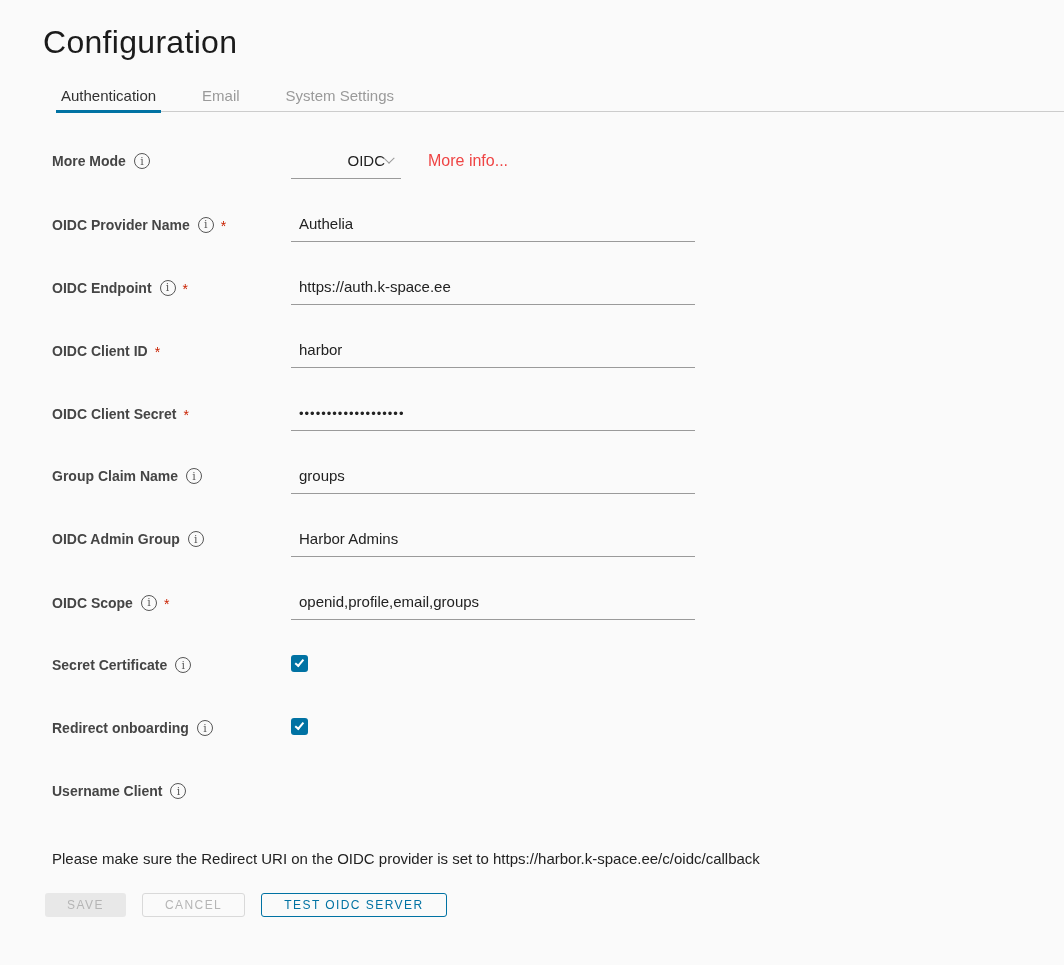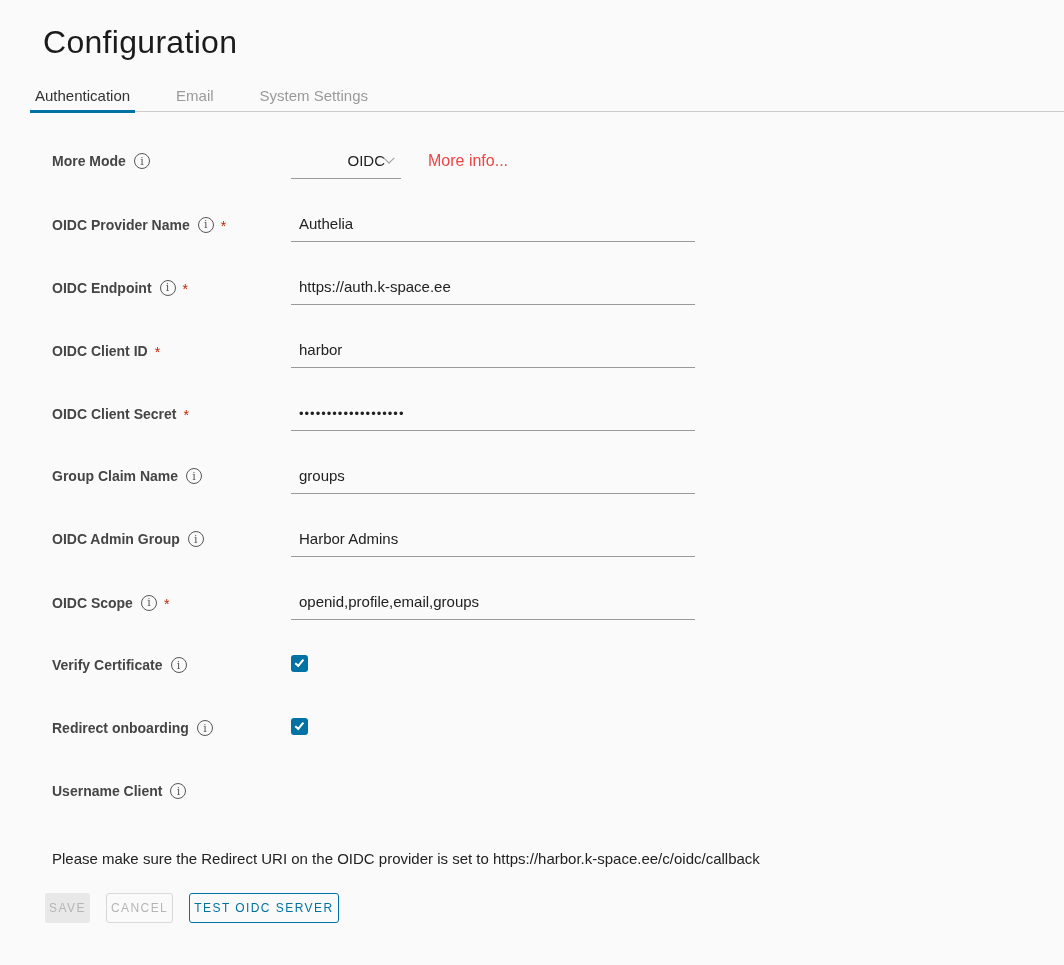--- a/index.html
+++ b/index.html
@@ -17,21 +17,21 @@
     font-size: 32px;
     font-weight: 300;
     letter-spacing: 0.3px;
     color: #1b1b1b;
   }
 
   
   .tabs {
     display: flex;
     align-items: flex-end;
-    margin-left: 30px;
+    margin-left: 56px;
     margin-top: 18px;
     border-bottom: 1px solid #cccccc;
   }
   .tab {
     display: inline-block;
     padding: 8px 5px 6px;
     margin-right: 36px;
     margin-bottom: -2px;
     border-bottom: 3px solid transparent;
     font-size: 15px;
@@ -147,28 +147,28 @@
   .note {
     margin: 39px 0 0 52px;
     font-size: 15px;
     color: #222222;
   }
   .actions {
     display: flex;
     margin: 26px 0 0 45px;
   }
   .btn {
-    height: 30px;
+    height: 24px;
     border-radius: 3px;
     font-family: "Liberation Sans", "DejaVu Sans", sans-serif;
     font-size: 12px;
     font-weight: 500;
     letter-spacing: 0.12em;
     text-transform: uppercase;
-    padding: 0 4px;
+    padding: 0 22px;
     margin-right: 16px;
     cursor: pointer;
     background: transparent;
   }
   .btn-save {
     background: #e8e8e8;
     border: none;
     color: #b5b5b5;
   }
   .btn-cancel {
@@ -269,21 +269,21 @@
           <span class="label">OIDC Scope</span>
           <span class="info-icon">i</span>
           <span class="required">*</span>
         </div>
         <div class="control-col">
           <input class="text-input" value="openid,profile,email,groups" style="">
         </div>
       </div>
       <div class="form-row">
         <div class="label-col">
-          <span class="label">Verify Certificate</span>
+          <span class="label">Secret Certificate</span>
           <span class="info-icon">i</span>
         </div>
         <div class="control-col">
           <span class="checkbox checked">
             <span class="check"></span>
           </span>
         </div>
       </div>
       <div class="form-row">
         <div class="label-col">

